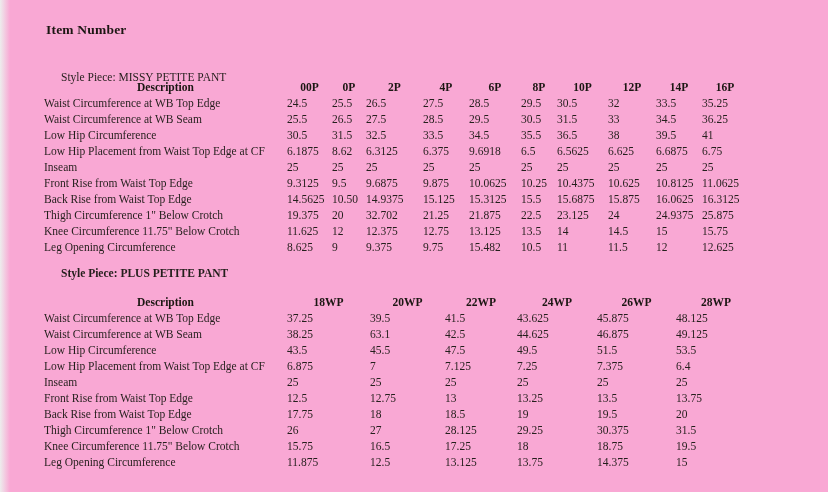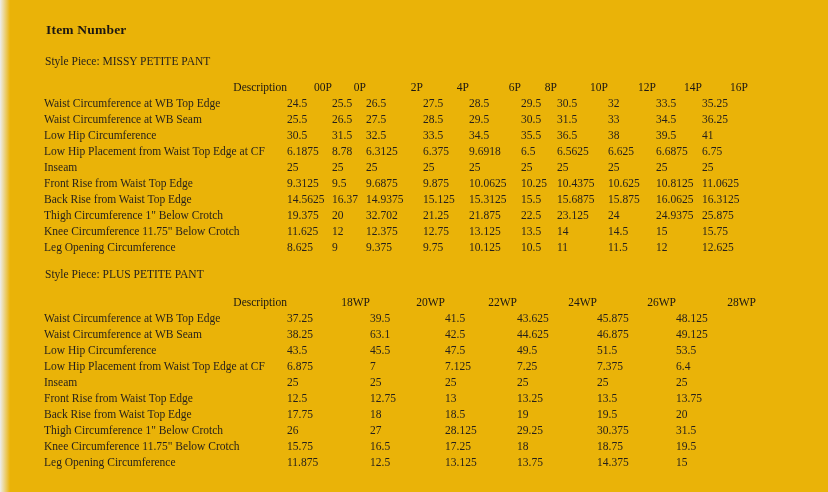--- a/index.html
+++ b/index.html
@@ -4,21 +4,21 @@
 <style>
   html, body {
     margin: 0;
     padding: 0;
     background: #ffffff;
   }
   .page {
     position: relative;
     width: 828px;
     height: 492px;
-    background: #eab308;
+    background: #f9a8d4;
     overflow: hidden;
     font-family: "Liberation Serif", serif;
     color: #241f1c;
   }
   .page::before {
     content: "";
     position: absolute;
     left: 0; top: 0; bottom: 0;
     width: 10px;
     background: linear-gradient(to right, #ededed, rgba(255,255,255,0));
@@ -30,26 +30,26 @@
     top: 22px;
     margin: 0;
     font-size: 13.5px;
     font-weight: bold;
     letter-spacing: 0.2px;
     color: #1c1713;
   }
   .style-piece {
     position: absolute;
     left: 45px;
-    margin: 0;
+    margin: 16px;
     font-size: 11.5px;
     color: #241f1c;
   }
   .style-piece.missy { top: 55px; }
-  .style-piece.plus  { top: 268px; }
+  .style-piece.plus  { top: 251px; font-weight: bold; }
   table.spec-table {
     position: absolute;
     left: 44px;
     border-collapse: collapse;
     table-layout: fixed;
     font-size: 11.5px;
   }
   table.t1 { top: 79px;  width: 704px; }
   table.t2 { top: 294px; width: 712px; }
   table.spec-table th,
@@ -58,22 +58,22 @@
     height: 16px;
     line-height: 16px;
     vertical-align: middle;
     white-space: nowrap;
     overflow: hidden;
     font-weight: normal;
     text-align: left;
   }
   table.spec-table th.desc-h,
   table.spec-table th.size-h {
-    font-weight: normal;
-    text-align: right;
+    font-weight: bold;
+    text-align: center;
     color: #1c1713;
   }
   table.spec-table td.desc { text-align: left; }
   table.spec-table td.val  { text-align: left; }
 </style>
 </head>
 <body>
 
 <div class="page">
 
@@ -146,21 +146,21 @@
             <td class="val">34.5</td>
             <td class="val">35.5</td>
             <td class="val">36.5</td>
             <td class="val">38</td>
             <td class="val">39.5</td>
             <td class="val">41</td>
           </tr>
           <tr>
             <td class="desc">Low Hip Placement from Waist Top Edge at CF</td>
             <td class="val">6.1875</td>
-            <td class="val">8.78</td>
+            <td class="val">8.62</td>
             <td class="val">6.3125</td>
             <td class="val">6.375</td>
             <td class="val">9.6918</td>
             <td class="val">6.5</td>
             <td class="val">6.5625</td>
             <td class="val">6.625</td>
             <td class="val">6.6875</td>
             <td class="val">6.75</td>
           </tr>
           <tr>
@@ -185,21 +185,21 @@
             <td class="val">10.0625</td>
             <td class="val">10.25</td>
             <td class="val">10.4375</td>
             <td class="val">10.625</td>
             <td class="val">10.8125</td>
             <td class="val">11.0625</td>
           </tr>
           <tr>
             <td class="desc">Back Rise from Waist Top Edge</td>
             <td class="val">14.5625</td>
-            <td class="val">16.37</td>
+            <td class="val">10.50</td>
             <td class="val">14.9375</td>
             <td class="val">15.125</td>
             <td class="val">15.3125</td>
             <td class="val">15.5</td>
             <td class="val">15.6875</td>
             <td class="val">15.875</td>
             <td class="val">16.0625</td>
             <td class="val">16.3125</td>
           </tr>
           <tr>
@@ -227,21 +227,21 @@
             <td class="val">14.5</td>
             <td class="val">15</td>
             <td class="val">15.75</td>
           </tr>
           <tr>
             <td class="desc">Leg Opening Circumference</td>
             <td class="val">8.625</td>
             <td class="val">9</td>
             <td class="val">9.375</td>
             <td class="val">9.75</td>
-            <td class="val">10.125</td>
+            <td class="val">15.482</td>
             <td class="val">10.5</td>
             <td class="val">11</td>
             <td class="val">11.5</td>
             <td class="val">12</td>
             <td class="val">12.625</td>
           </tr>
         </tbody>
       </table>
   </section>
 

